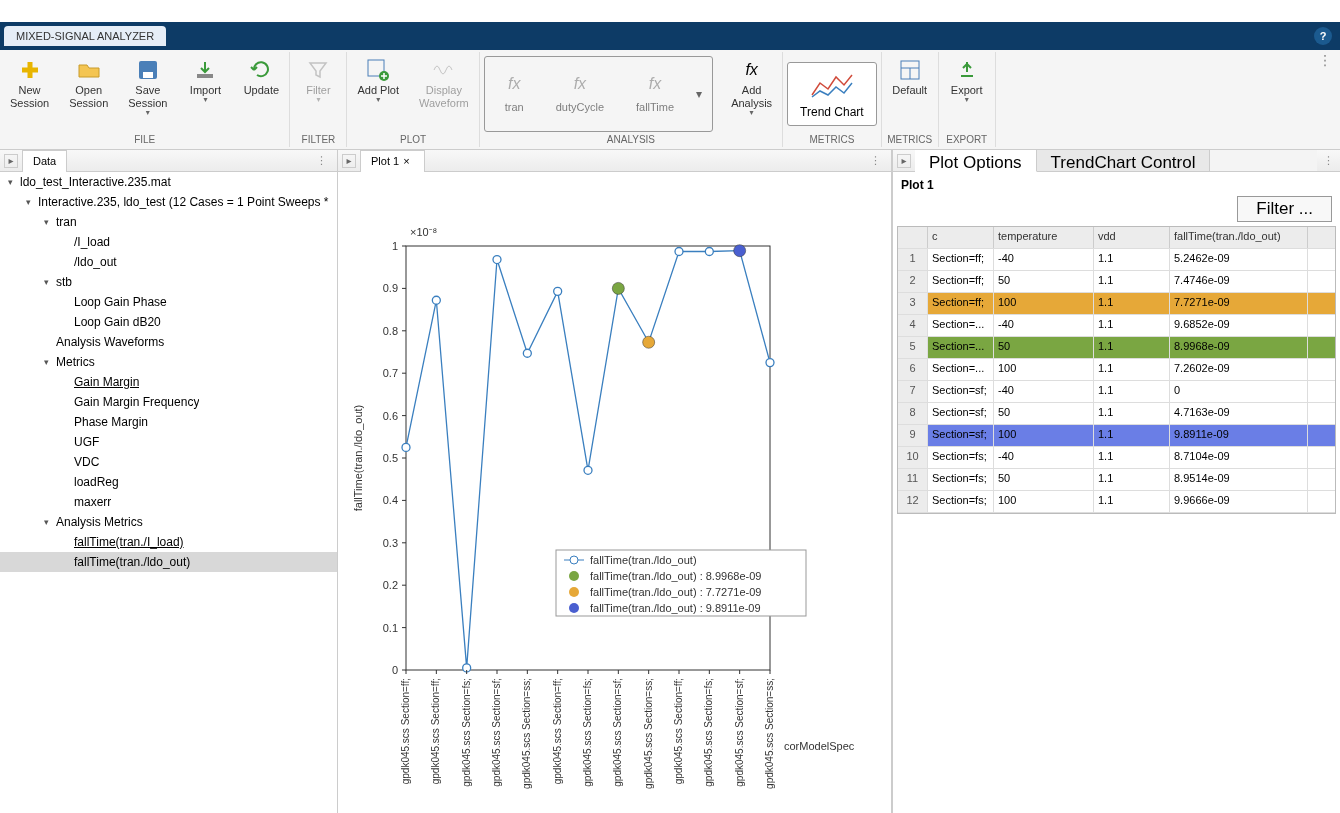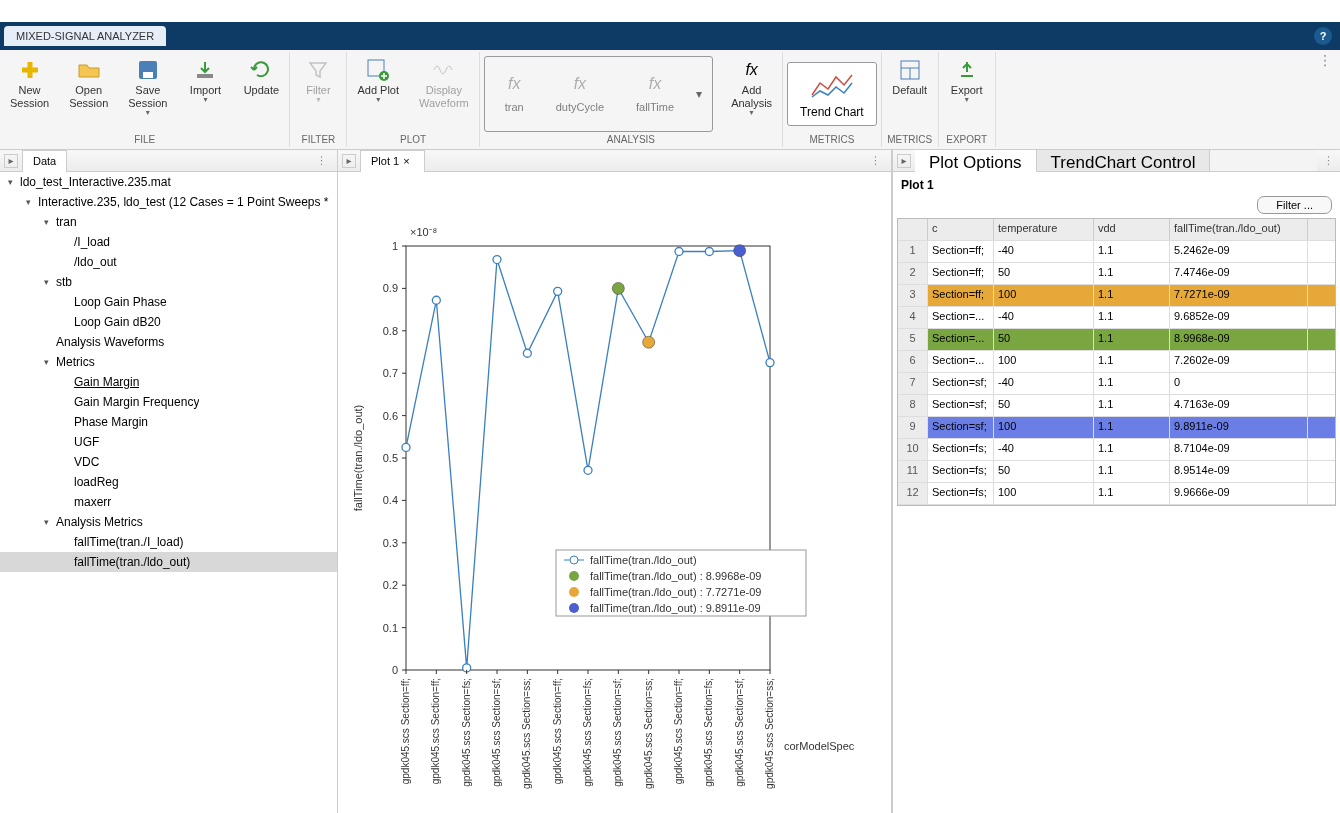--- a/index.html
+++ b/index.html
@@ -53,21 +53,21 @@
 .plot-area { flex: 1; background: #fff; position: relative; overflow: hidden; }
 .plot-area svg { display: block; }
 
 
 .right { width: 448px; border-left: 1px solid #ccc; display: flex; flex-direction: column; }
 .right .tabs { display: flex; background: #f4f4f4; border-bottom: 1px solid #ccc; height: 22px; }
 .right .tabs .tab { padding: 3px 14px; font-size: 17px; border-right: 1px solid #ccc; cursor: pointer; }
 .right .tabs .tab.active { background: #fff; border-bottom: 1px solid #fff; margin-bottom: -1px; }
 .right .body { flex: 1; background: #fff; padding: 4px; overflow: hidden; display: flex; flex-direction: column; }
 .right .title { font-weight: bold; font-size: 12px; padding: 2px 4px; }
-.right .filter { align-self: flex-end; padding: 2px 18px; font-size: 11px; border: 1px solid #999; background: #f8f8f8; margin: 2px 4px 4px; cursor: pointer; border-radius: 7px; }
+.right .filter { align-self: flex-end; padding: 2px 18px; font-size: 17px; border: 1px solid #999; background: #f8f8f8; margin: 2px 4px 4px; cursor: pointer; border-radius: 0; }
 .grid { border: 1px solid #bbb; font-size: 11px; }
 .grid .row { display: flex; height: 22px; border-bottom: 1px solid #ddd; }
 .grid .cell { padding: 3px 4px; border-right: 1px solid #ddd; overflow: hidden; white-space: nowrap; text-overflow: ellipsis; }
 .grid .hdr { background: #ececec; font-weight: normal; color: #333; }
 .grid .hdr .cell { background: #ececec; border-right: 1px solid #ccc; }
 .grid .idxcell { width: 30px; text-align: center; background: #ececec; color: #555; }
 .grid .c1 { width: 66px; }
 .grid .c2 { width: 100px; }
 .grid .c3 { width: 76px; }
 .grid .c4 { width: 138px; }
@@ -335,21 +335,21 @@
           <span class="t">loadReg</span>
         </div>
         <div class="node" style="padding-left: 62px;">
           <span class="arrow"></span>
           <span class="t">maxerr</span>
         </div>
         <div class="node" style="padding-left: 44px;">
           <span class="arrow">▾</span>
           <span class="t">Analysis Metrics</span>
         </div>
-        <div class="node" style="padding-left: 62px;">
+        <div class="node" style="padding-left: 62px; text-decoration: underline;">
           <span class="arrow"></span>
           <span class="t">fallTime(tran./I_load)</span>
         </div>
         <div class="node selected" style="padding-left: 62px;">
           <span class="arrow"></span>
           <span class="t">fallTime(tran./ldo_out)</span>
         </div>
       </div>
     <div class="scrollbar">
       <div class="sb-arrow">◂</div>

